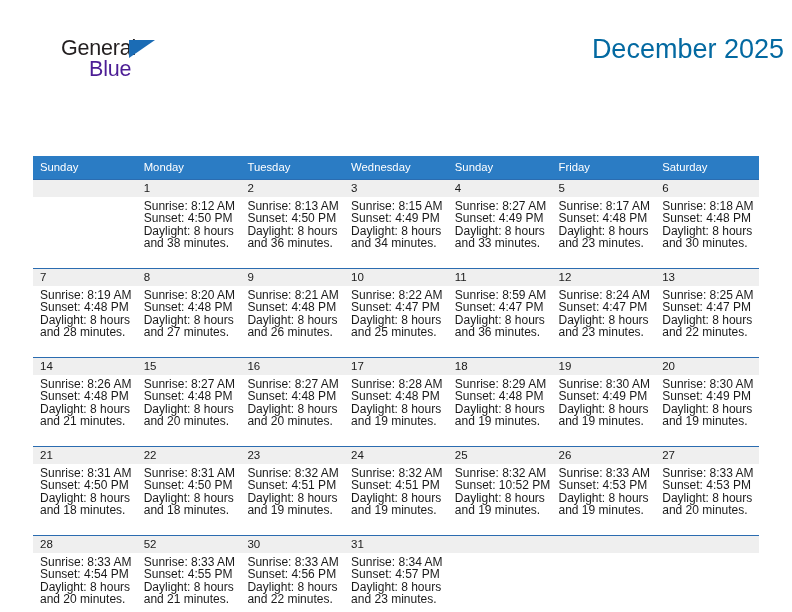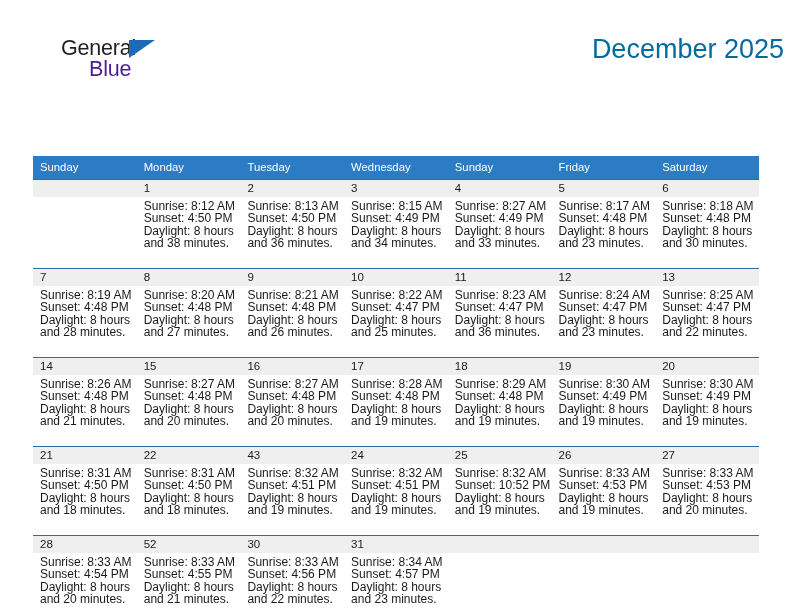--- a/index.html
+++ b/index.html
@@ -289,21 +289,21 @@
                 <div>Sunset: 4:47 PM</div>
                 <div>Daylight: 8 hours</div>
                 <div>and 25 minutes.</div>
               </div>
             </div>
           </td>
           <td>
             <div class="cell-inner">
               <div class="daynum">11</div>
               <div class="info">
-                <div>Sunrise: 8:23 AM</div>
+                <div>Sunrise: 8:59 AM</div>
                 <div>Sunset: 4:47 PM</div>
                 <div>Daylight: 8 hours</div>
                 <div>and 36 minutes.</div>
               </div>
             </div>
           </td>
           <td>
             <div class="cell-inner">
               <div class="daynum">12</div>
               <div class="info">
@@ -423,21 +423,21 @@
               <div class="info">
                 <div>Sunrise: 8:31 AM</div>
                 <div>Sunset: 4:50 PM</div>
                 <div>Daylight: 8 hours</div>
                 <div>and 18 minutes.</div>
               </div>
             </div>
           </td>
           <td>
             <div class="cell-inner">
-              <div class="daynum">43</div>
+              <div class="daynum">23</div>
               <div class="info">
                 <div>Sunrise: 8:32 AM</div>
                 <div>Sunset: 4:51 PM</div>
                 <div>Daylight: 8 hours</div>
                 <div>and 19 minutes.</div>
               </div>
             </div>
           </td>
           <td>
             <div class="cell-inner">

